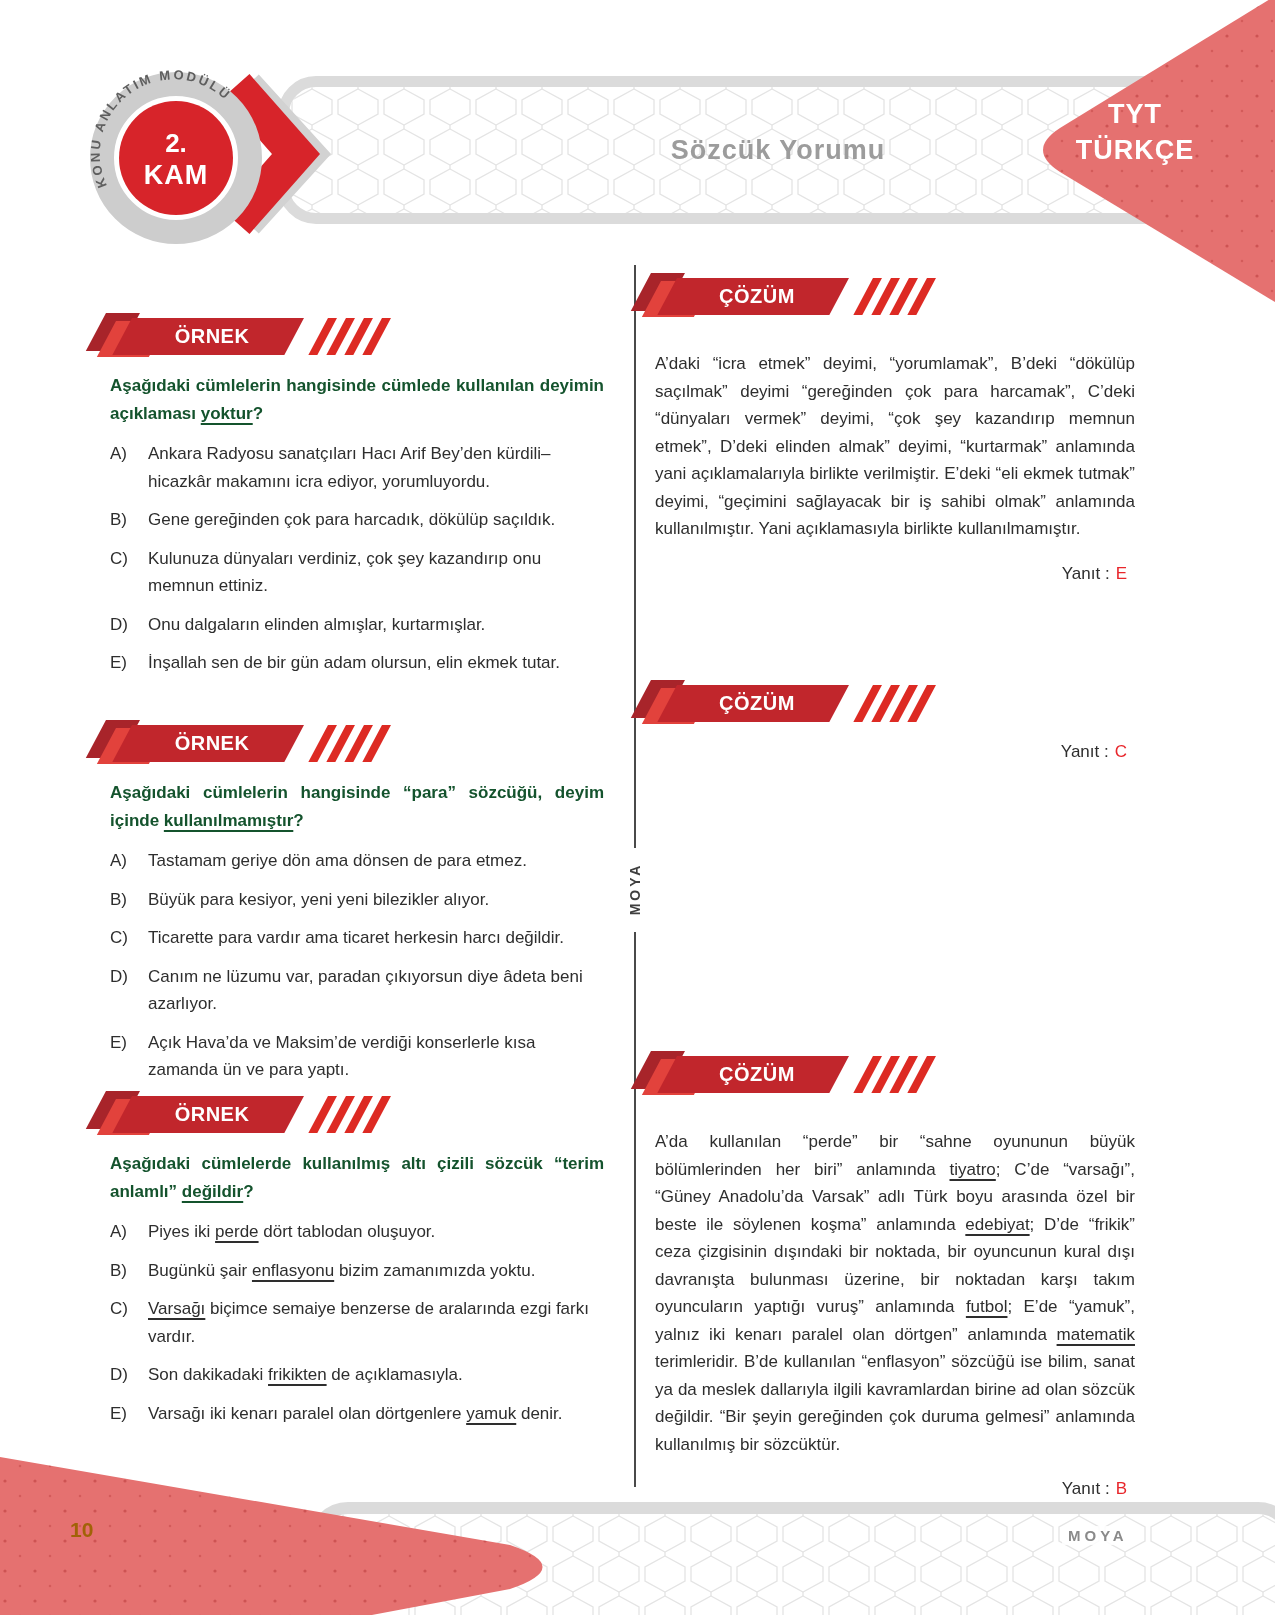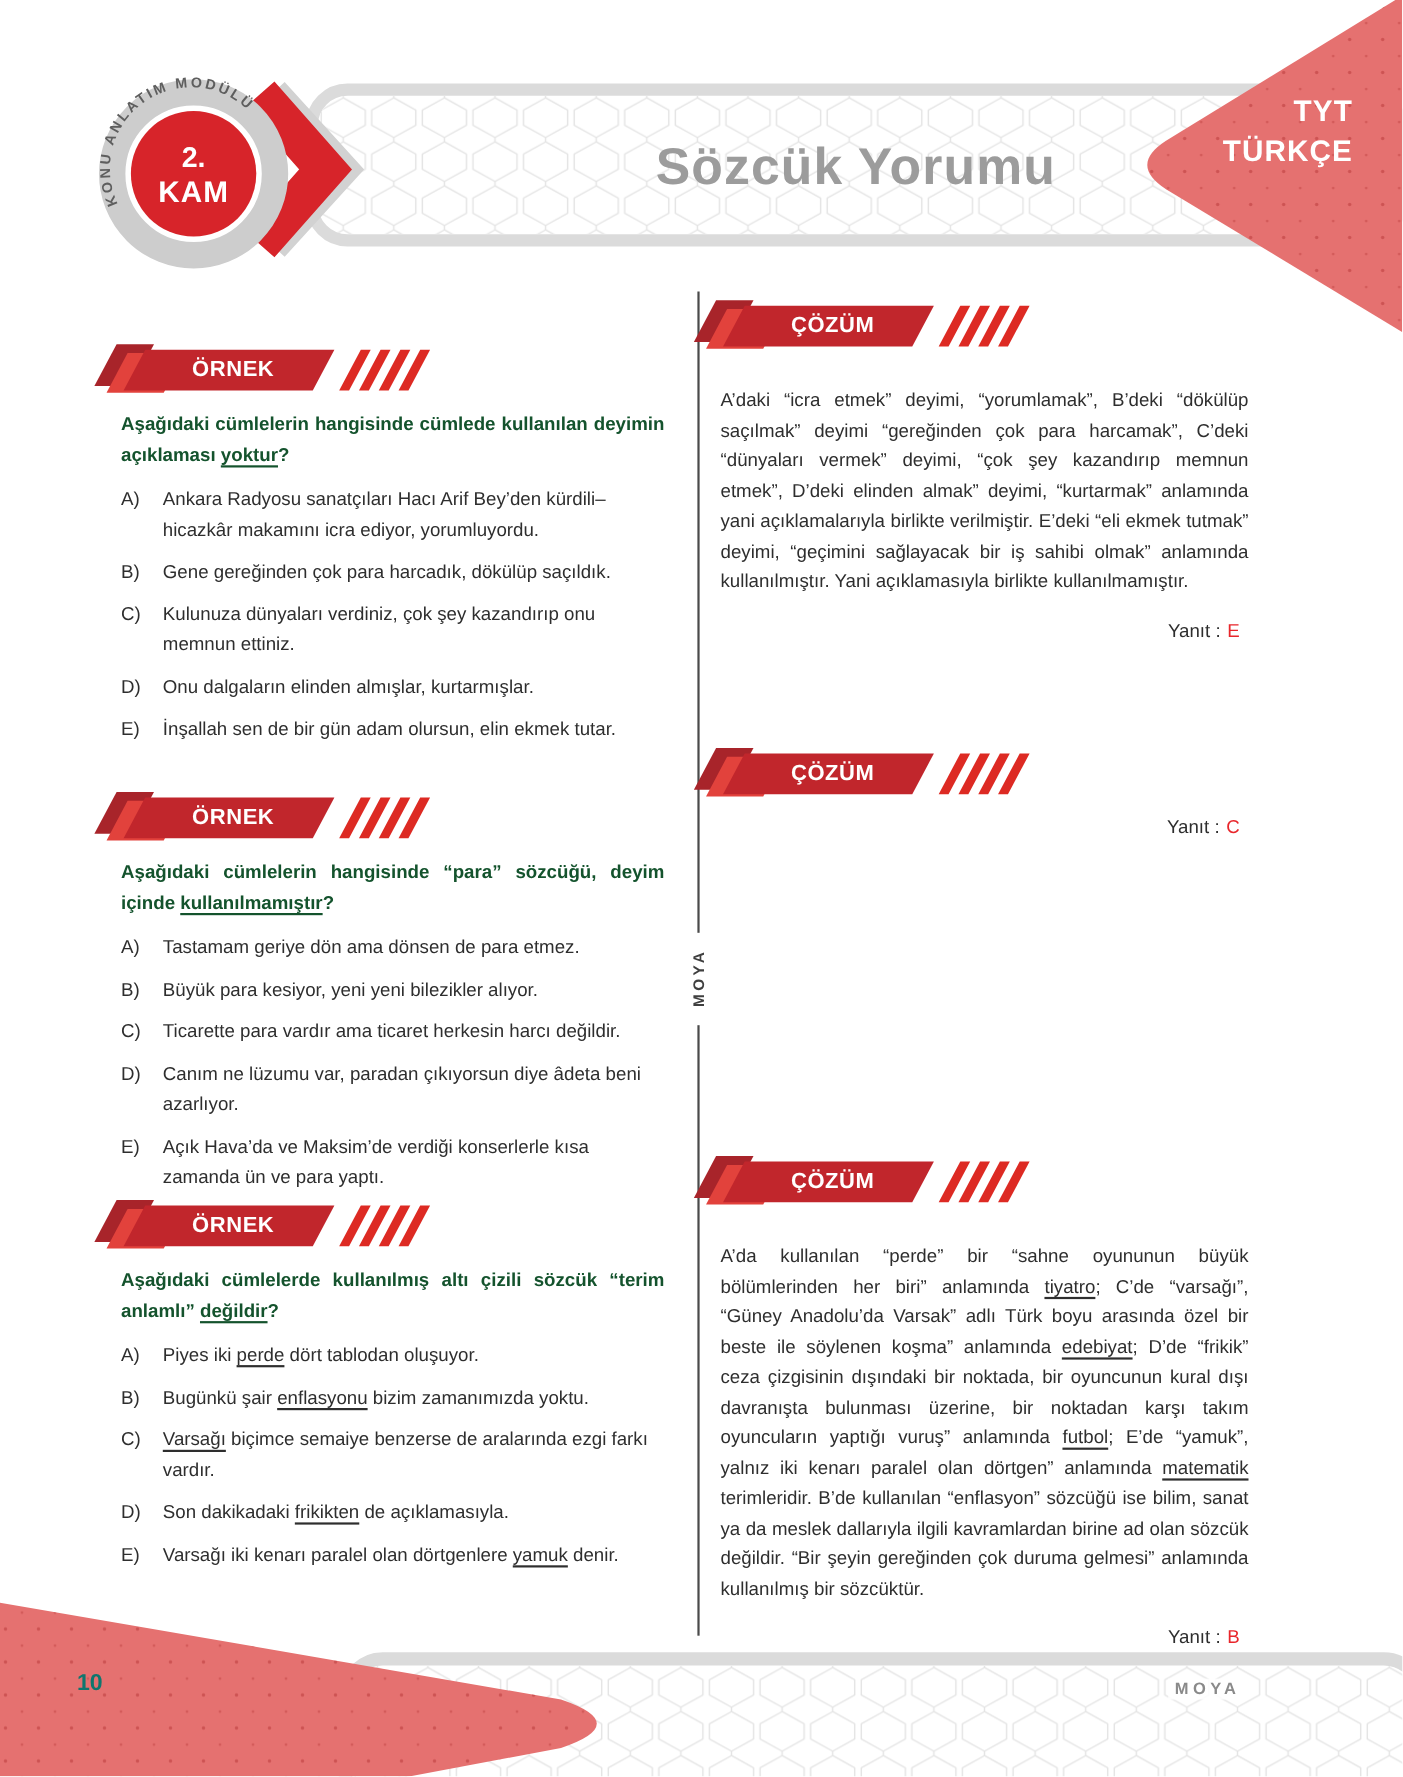--- a/index.html
+++ b/index.html
@@ -3,26 +3,26 @@
 <meta charset="utf-8">
 <style>
   html,body{margin:0;padding:0;background:#fff;}
   .page{position:relative;width:1275px;height:1615px;overflow:hidden;background:#fff;
         font-family:"Liberation Sans",sans-serif;color:#2e2e2e;}
   
   .band{position:absolute;left:278px;top:76px;width:1000px;height:148px;
         border:11px solid #dbdbdb;border-radius:38px;background:#fff;box-sizing:border-box;overflow:hidden;}
   .band svg.fill, .bandfoot svg.fill{position:absolute;left:0;top:0;width:100%;height:100%;}
   .band-title{position:absolute;left:0;top:0;width:100%;height:100%;display:flex;
-        align-items:center;justify-content:center;font-size:47px;font-weight:bold;
+        align-items:center;justify-content:center;font-size:27px;font-weight:bold;
         color:#9c9c9c;letter-spacing:1px;}
   .badge{position:absolute;left:56px;top:38px;}
   .chevron{position:absolute;left:212px;top:72px;}
   .corner{position:absolute;left:1012px;top:0;width:263px;height:310px;}
-  .corner-label{position:absolute;left:1040px;top:83px;width:190px;text-align:right;
+  .corner-label{position:absolute;left:1040px;top:96px;width:190px;text-align:center;
         color:#fff;font-weight:bold;font-size:27px;line-height:36px;letter-spacing:1px;}
   
   .block{position:absolute;font-size:17px;line-height:1.62;}
   .block.lcol{left:110px;width:494px;margin-top:40px;}
   .block.rcol{left:655px;width:480px;}
   .tagbar{position:relative;height:37px;margin-bottom:13px;}
   .tag-shadow{position:absolute;left:-4px;top:-5px;width:34px;height:38px;background:#a8242a;
         transform:skewX(-28deg);transform-origin:0 0;}
   .tag-accent{position:absolute;left:6px;top:3px;width:52px;height:36px;background:#e2423c;
         transform:skewX(-28deg);transform-origin:0 0;}
@@ -46,21 +46,21 @@
   .vline.seg2{top:932px;height:555px;}
   .vmark{position:absolute;left:604px;top:858px;width:62px;height:62px;display:flex;
         align-items:center;justify-content:center;transform:rotate(-90deg);
         font-size:14px;font-weight:bold;letter-spacing:3px;color:#3f3f3f;white-space:nowrap;}
   
   .bandfoot{position:absolute;left:308px;top:1502px;width:990px;height:140px;
         border:12px solid #dbdbdb;border-radius:40px 40px 0 0;background:#fff;box-sizing:border-box;overflow:hidden;}
   .foot-brand{position:absolute;left:1062px;top:1526px;color:#8a8a8a;font-weight:bold;
         font-size:15px;letter-spacing:4px;background:rgba(255,255,255,.85);padding:1px 6px;}
   .pink-bl{position:absolute;left:0;top:1445px;width:610px;height:170px;}
-  .page-number{position:absolute;left:70px;top:1518px;color:#0f766e;font-weight:bold;font-size:21px;}
+  .page-number{position:absolute;left:70px;top:1518px;color:#a16207;font-weight:bold;font-size:21px;}
 </style>
 </head>
 <body>
 
 <div class="page">
 
   <svg width="0" height="0" style="position:absolute">
     <defs>
       <pattern id="geo" width="46" height="40" patternUnits="userSpaceOnUse">
         <path d="M23,2 l20,11 v14 l-20,11 l-20,-11 v-14 z" fill="none" stroke="#e4e4e4" stroke-width="1.3"></path>

